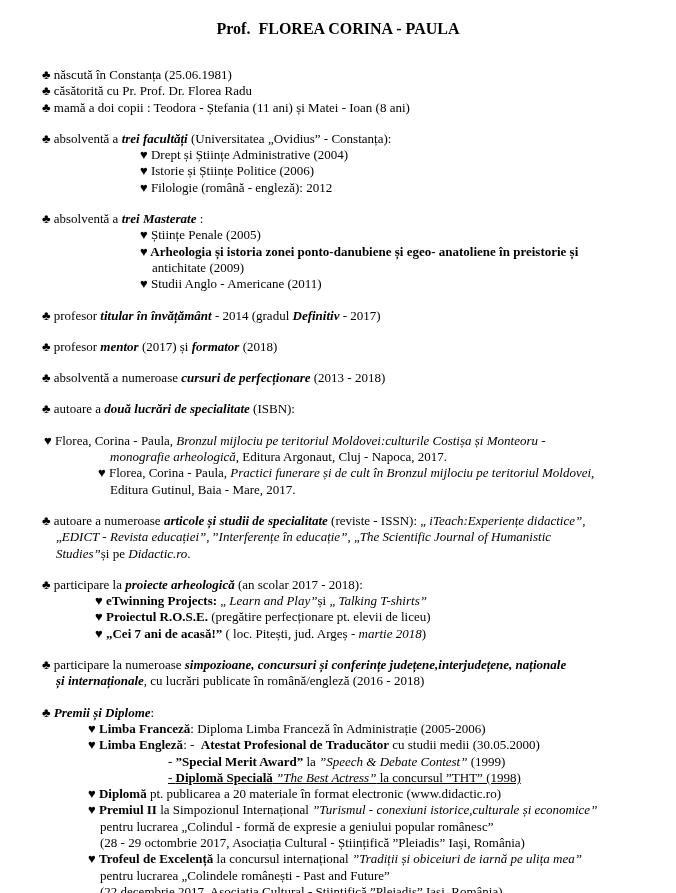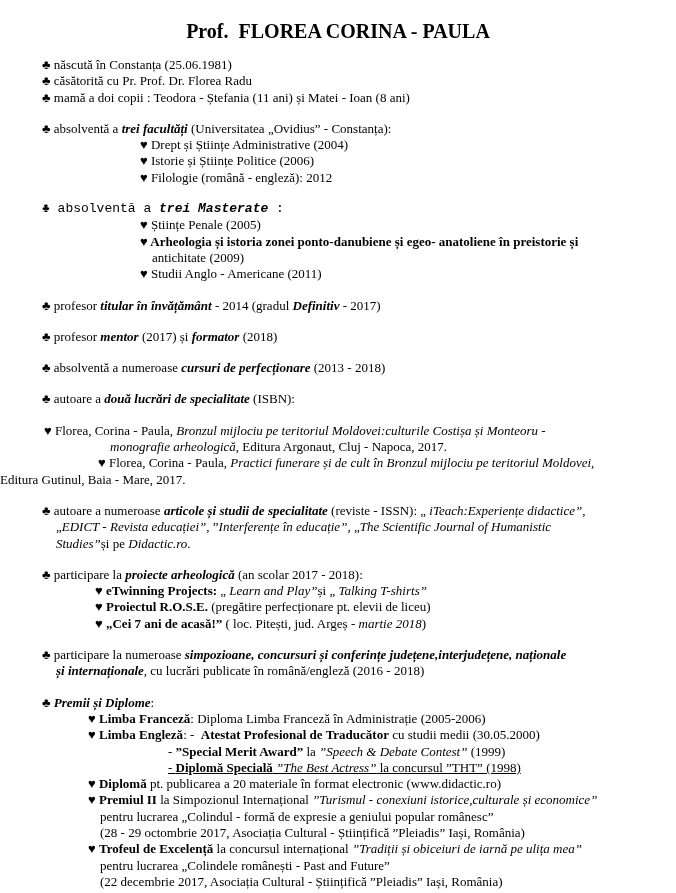--- a/index.html
+++ b/index.html
@@ -9,22 +9,22 @@
     height: 893px;
     font-family: "Liberation Serif", serif;
     font-size: 13px;
     color: #000000;
     overflow: hidden;
   }
   .page { padding-top: 20px; }
   .title {
     text-align: center;
     font-weight: bold;
-    font-size: 20px;
-    margin-bottom: 14px;
+    font-size: 16px;
+    margin-bottom: 29px;
     white-space: pre-wrap;
   }
   .doc-line {
     line-height: 16.3px;
     white-space: pre-wrap;
   }
   .doc-line.gap { margin-top: 15px; }
   .b  { font-weight: bold; }
   .i  { font-style: italic; }
   .bi { font-weight: bold; font-style: italic; }
@@ -35,33 +35,33 @@
 <div class="page">
   <h1 class="title">Prof.  FLOREA CORINA - PAULA</h1>
   <main>
       <div class="doc-line" style="padding-left: 42px;"><span>♣ </span><span>născută în Constanța (25.06.1981)</span></div>
       <div class="doc-line" style="padding-left: 42px;"><span>♣ </span><span>căsătorită cu Pr. Prof. Dr. Florea Radu</span></div>
       <div class="doc-line" style="padding-left: 42px;"><span>♣ </span><span>mamă a doi copii : Teodora - Ștefania (11 ani) și Matei - Ioan (8 ani)</span></div>
       <div class="doc-line gap" style="padding-left: 42px;"><span>♣ </span><span>absolventă a </span><span class="bi">trei facultăți</span><span> (Universitatea „Ovidius” - Constanța):</span></div>
       <div class="doc-line" style="padding-left: 140px;"><span>♥ </span><span>Drept și Științe Administrative (2004)</span></div>
       <div class="doc-line" style="padding-left: 140px;"><span>♥ </span><span>Istorie și Științe Politice (2006)</span></div>
       <div class="doc-line" style="padding-left: 140px;"><span>♥ </span><span>Filologie (română - engleză): 2012</span></div>
-      <div class="doc-line gap" style="padding-left: 42px; font-family: Liberation Mono, monospace;"><span>♣ </span><span>absolventă a </span><span class="bi">trei Masterate</span><span> :</span></div>
+      <div class="doc-line gap" style="padding-left: 42px;"><span>♣ </span><span>absolventă a </span><span class="bi">trei Masterate</span><span> :</span></div>
       <div class="doc-line" style="padding-left: 140px;"><span>♥ </span><span>Științe Penale (2005)</span></div>
       <div class="doc-line" style="padding-left: 140px; font-weight: bold;"><span>♥ </span><span>Arheologia și istoria zonei ponto-danubiene și egeo- anatoliene în preistorie și</span></div>
       <div class="doc-line" style="padding-left: 152px;"><span>antichitate (2009)</span></div>
       <div class="doc-line" style="padding-left: 140px;"><span>♥ </span><span>Studii Anglo - Americane (2011)</span></div>
       <div class="doc-line gap" style="padding-left: 42px;"><span>♣ </span><span>profesor </span><span class="bi">titular în învățământ</span><span> - 2014 (gradul </span><span class="bi">Definitiv</span><span> - 2017)</span></div>
       <div class="doc-line gap" style="padding-left: 42px;"><span>♣ </span><span>profesor </span><span class="bi">mentor</span><span> (2017) și </span><span class="bi">formator</span><span> (2018)</span></div>
       <div class="doc-line gap" style="padding-left: 42px;"><span>♣ </span><span>absolventă a numeroase </span><span class="bi">cursuri de perfecționare</span><span> (2013 - 2018)</span></div>
       <div class="doc-line gap" style="padding-left: 42px;"><span>♣ </span><span>autoare a </span><span class="bi">două lucrări de specialitate</span><span> (ISBN):</span></div>
       <div class="doc-line gap" style="padding-left: 44px;"><span>♥ </span><span>Florea, Corina - Paula, </span><span class="i">Bronzul mijlociu pe teritoriul Moldovei:culturile Costișa și Monteoru -</span></div>
       <div class="doc-line" style="padding-left: 110px;"><span class="i">monografie arheologică</span><span>, Editura Argonaut, Cluj - Napoca, 2017.</span></div>
       <div class="doc-line" style="padding-left: 98px;"><span>♥ </span><span>Florea, Corina - Paula, </span><span class="i">Practici funerare și de cult în Bronzul mijlociu pe teritoriul Moldovei</span><span>,</span></div>
-      <div class="doc-line" style=""><span>Editura Gutinul, Baia - Mare, 2017.</span></div>
+      <div class="doc-line" style="padding-left: 110px;"><span>Editura Gutinul, Baia - Mare, 2017.</span></div>
       <div class="doc-line gap" style="padding-left: 42px;"><span>♣ </span><span>autoare a numeroase </span><span class="bi">articole și studii de specialitate</span><span> (reviste - ISSN): „ </span><span class="i">iTeach:Experiențe didactice”</span><span>,</span></div>
       <div class="doc-line" style="padding-left: 56px;"><span>„</span><span class="i">EDICT - Revista educației”</span><span>, ”</span><span class="i">Interferențe în educație”</span><span>, „</span><span class="i">The Scientific Journal of Humanistic</span></div>
       <div class="doc-line" style="padding-left: 56px;"><span class="i">Studies”</span><span>și pe </span><span class="i">Didactic.ro</span><span>.</span></div>
       <div class="doc-line gap" style="padding-left: 42px;"><span>♣ </span><span>participare la </span><span class="bi">proiecte arheologică</span><span> (an scolar 2017 - 2018):</span></div>
       <div class="doc-line" style="padding-left: 95px;"><span>♥ </span><span class="b">eTwinning Projects:</span><span> „ </span><span class="i">Learn and Play”</span><span>și „ </span><span class="i">Talking T-shirts”</span></div>
       <div class="doc-line" style="padding-left: 95px;"><span>♥ </span><span class="b">Proiectul R.O.S.E.</span><span> (pregătire perfecționare pt. elevii de liceu)</span></div>
       <div class="doc-line" style="padding-left: 95px;"><span>♥ </span><span class="b">„Cei 7 ani de acasă!”</span><span> ( loc. Pitești, jud. Argeș - </span><span class="i">martie 2018</span><span>)</span></div>
       <div class="doc-line gap" style="padding-left: 42px;"><span>♣ </span><span>participare la numeroase </span><span class="bi">simpozioane, concursuri și conferințe județene,interjudețene, naționale</span></div>
       <div class="doc-line" style="padding-left: 56px;"><span class="bi">și internaționale</span><span>, cu lucrări publicate în română/engleză (2016 - 2018)</span></div>
       <div class="doc-line gap" style="padding-left: 42px;"><span>♣ </span><span class="bi">Premii și Diplome</span><span>:</span></div>

